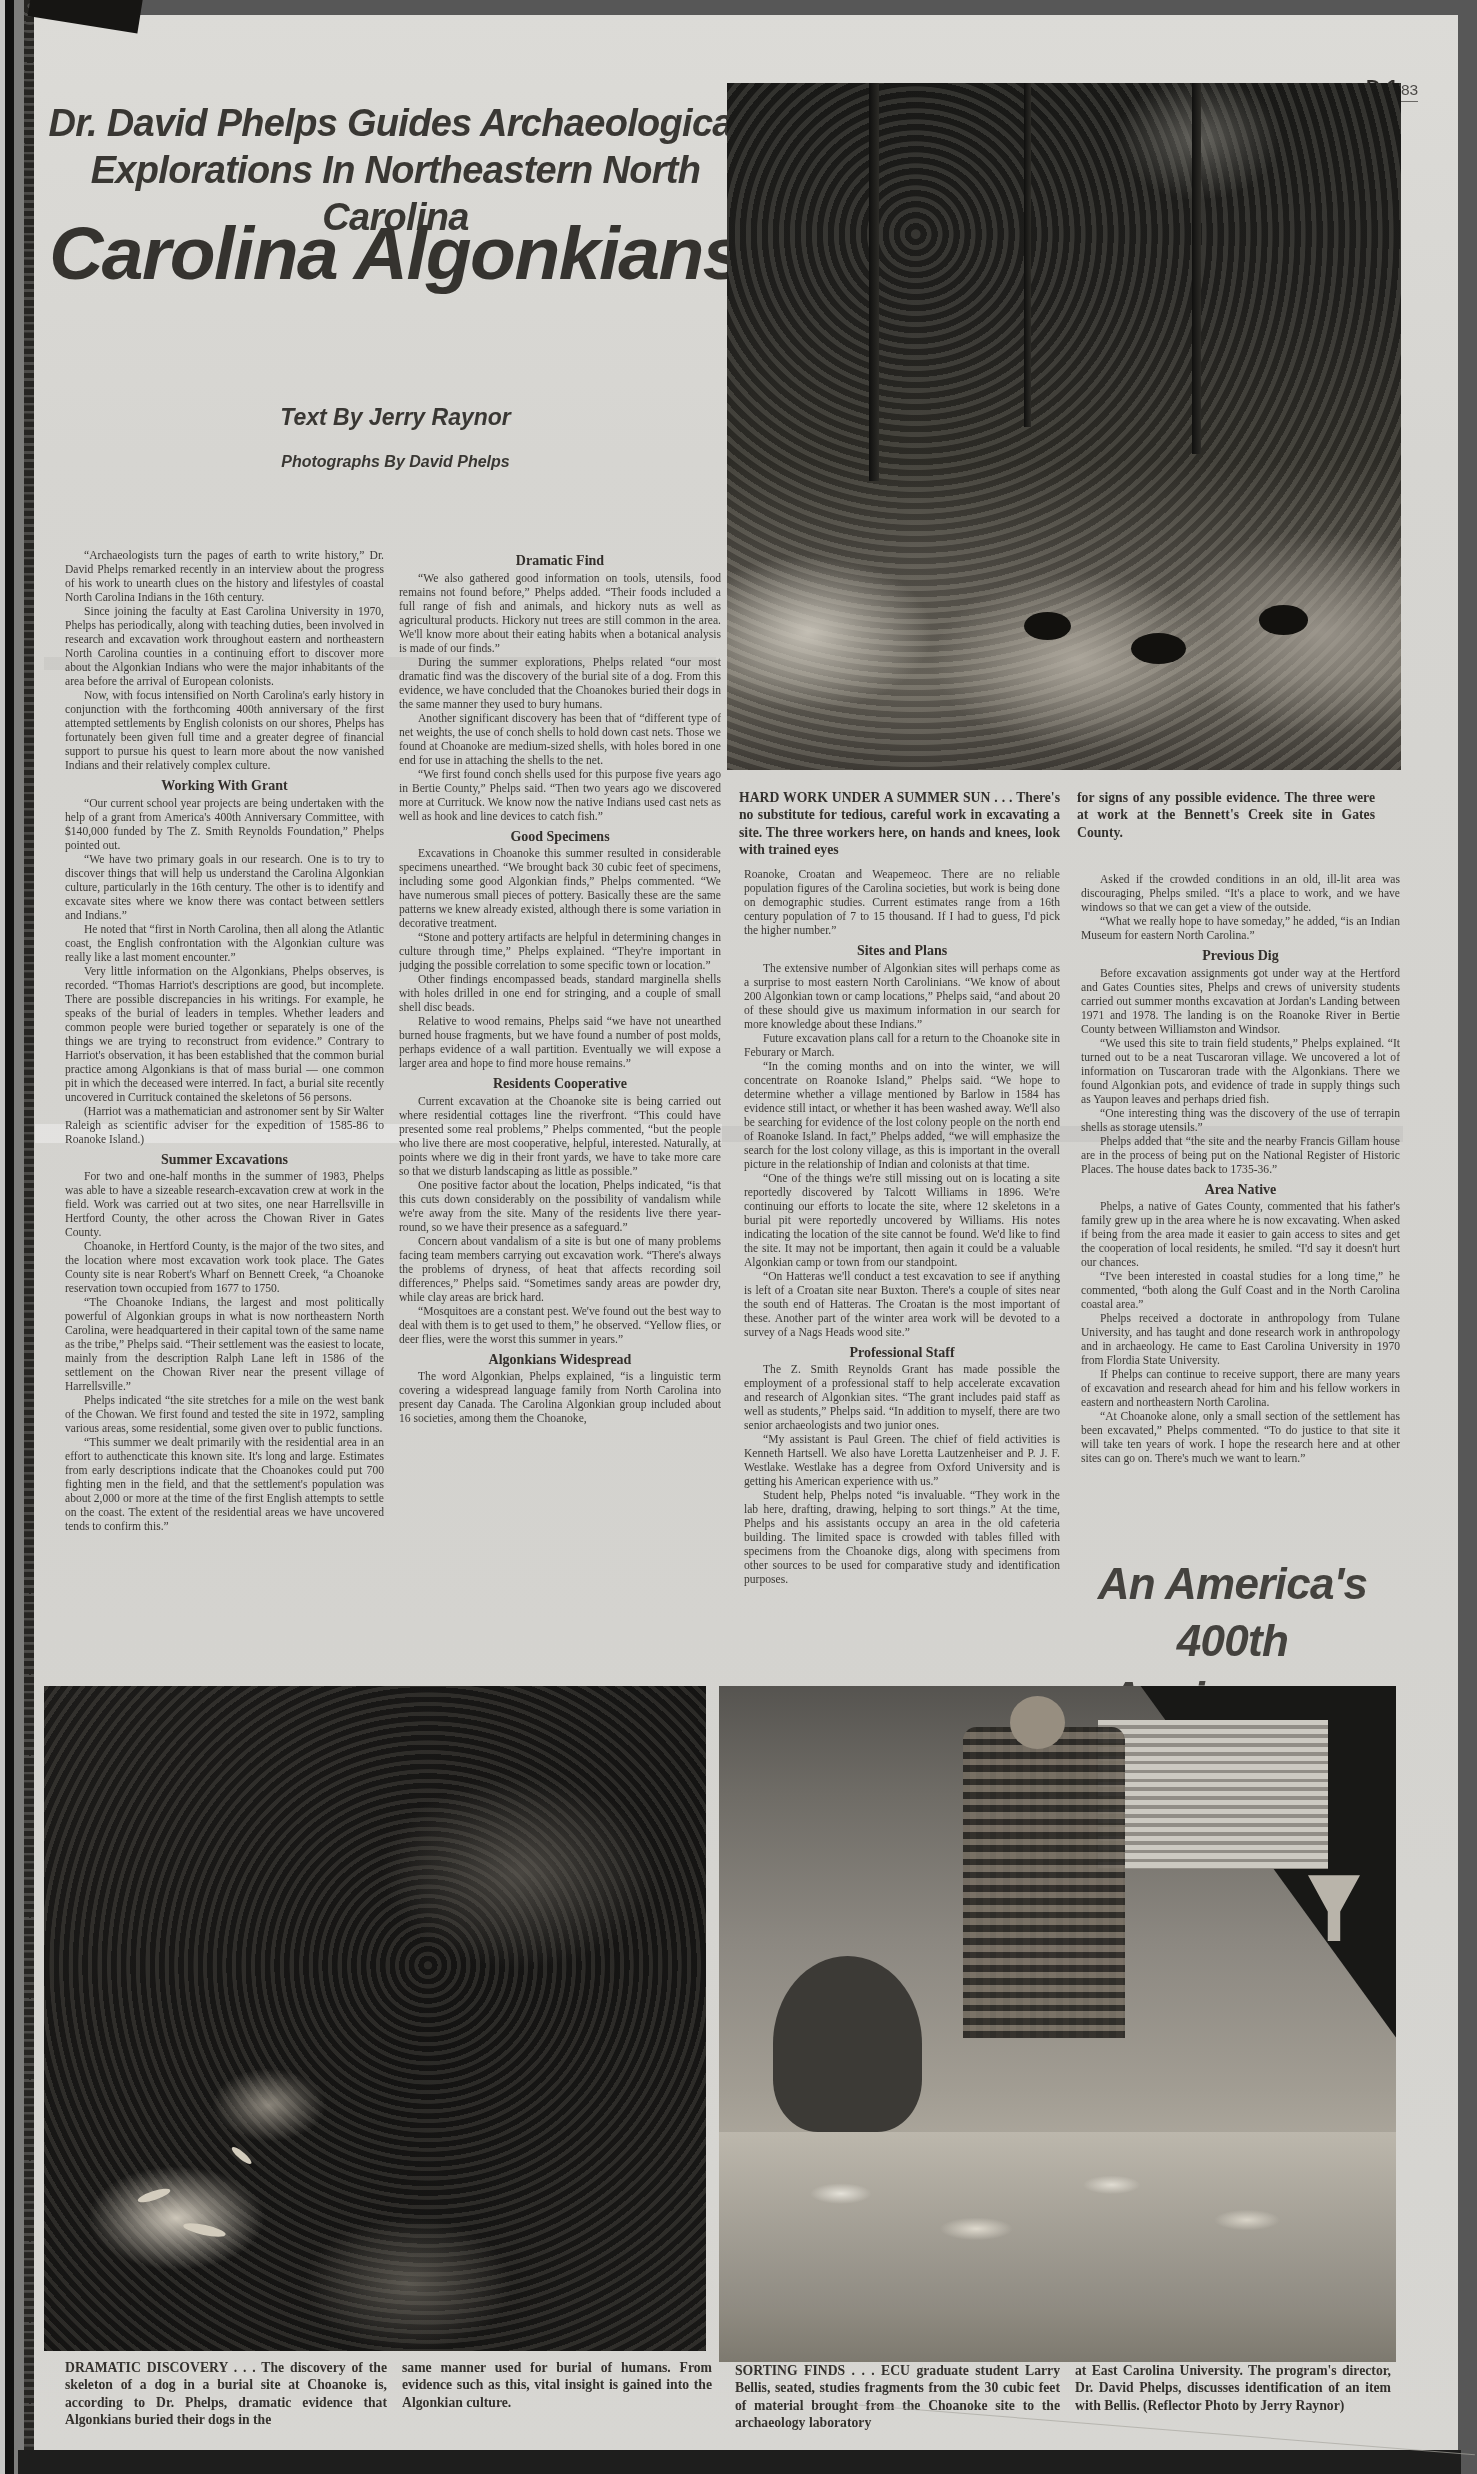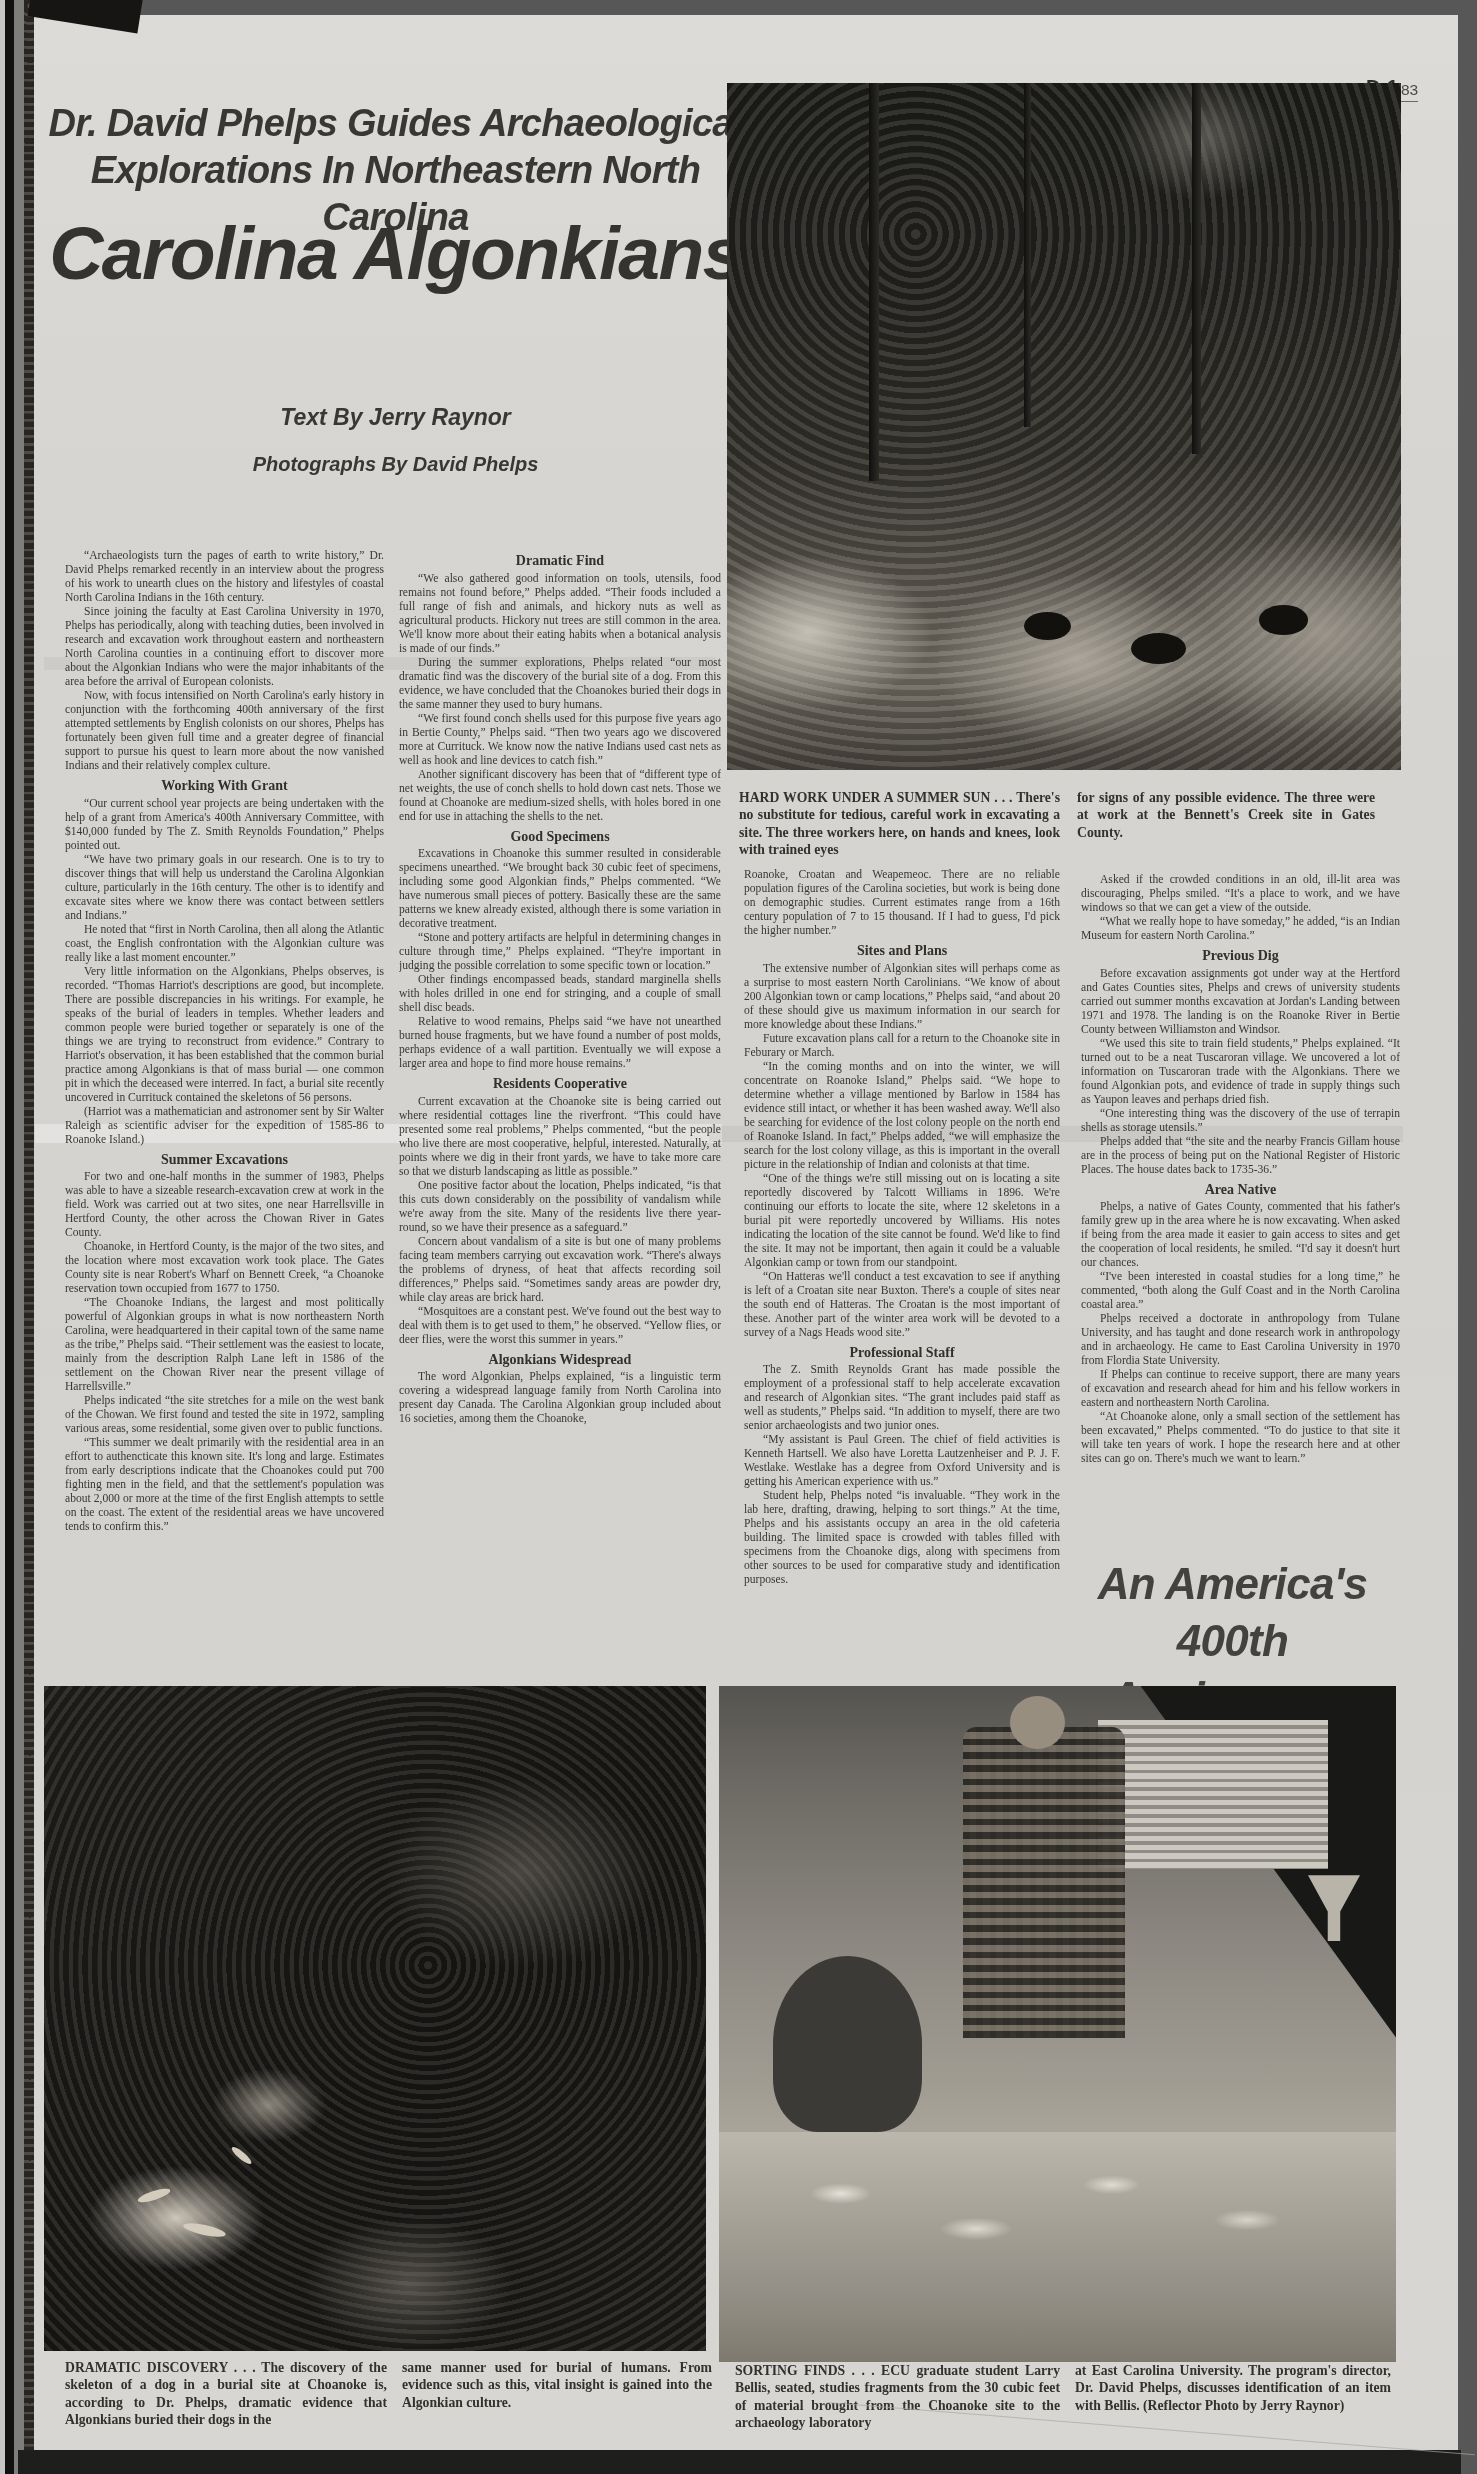--- a/index.html
+++ b/index.html
@@ -33,21 +33,21 @@
           font-family:"Liberation Sans",sans-serif;font-style:italic;font-weight:bold;
           font-size:38px;line-height:47px;letter-spacing:-0.7px;color:#393733;}
   .title{left:26.6px;top:210px;width:739px;text-align:center;
          font-family:"Liberation Sans",sans-serif;font-style:italic;font-weight:bold;
          font-size:75px;line-height:86px;letter-spacing:-1.5px;color:#35332f;}
   .byline{left:38px;top:404px;width:715px;text-align:center;
           font-family:"Liberation Sans",sans-serif;font-style:italic;font-weight:bold;
           font-size:23px;color:#393733;}
   .photocredit{left:38px;top:453px;width:715px;text-align:center;
           font-family:"Liberation Sans",sans-serif;font-style:italic;font-weight:bold;
-          font-size:20px;color:#393733;}
+          font-size:16px;color:#393733;}
   
   .promo{left:1062px;top:1555px;width:341px;text-align:center;
          font-family:"Liberation Sans",sans-serif;font-style:italic;font-weight:bold;
          font-size:44px;line-height:57px;letter-spacing:-0.7px;color:#44423e;}
   
   .col{font-size:11.6px;line-height:14px;text-align:justify;color:#3a3733;overflow:hidden;}
   .col p{margin:0;text-indent:19px;}
   .col p.noindent{text-indent:0;}
   .col h3{margin:5.2px 0 2.2px;font-size:14px;line-height:16.2px;text-align:center;color:#332f2b;}
   .col1{left:65px;top:549px;width:319px;height:1127px;}
@@ -164,22 +164,22 @@
       <p>For two and one-half months in the summer of 1983, Phelps was able to have a sizeable research-excavation crew at work in the field. Work was carried out at two sites, one near Harrellsville in Hertford County, the other across the Chowan River in Gates County.</p>
       <p>Choanoke, in Hertford County, is the major of the two sites, and the location where most excavation work took place. The Gates County site is near Robert's Wharf on Bennett Creek, “a Choanoke reservation town occupied from 1677 to 1750.</p>
       <p>“The Choanoke Indians, the largest and most politically powerful of Algonkian groups in what is now northeastern North Carolina, were headquartered in their capital town of the same name as the tribe,” Phelps said. “Their settlement was the easiest to locate, mainly from the description Ralph Lane left in 1586 of the settlement on the Chowan River near the present village of Harrellsville.”</p>
       <p>Phelps indicated “the site stretches for a mile on the west bank of the Chowan. We first found and tested the site in 1972, sampling various areas, some residential, some given over to public functions.</p>
       <p>“This summer we dealt primarily with the residential area in an effort to authencticate this known site. It's long and large. Estimates from early descriptions indicate that the Choanokes could put 700 fighting men in the field, and that the settlement's population was about 2,000 or more at the time of the first English attempts to settle on the coast. The extent of the residential areas we have uncovered tends to confirm this.”</p>
     </div>
   <div class="abs col col2">
       <h3>Dramatic Find</h3>
       <p>“We also gathered good information on tools, utensils, food remains not found before,” Phelps added. “Their foods included a full range of fish and animals, and hickory nuts as well as agricultural products. Hickory nut trees are still common in the area. We'll know more about their eating habits when a botanical analysis is made of our finds.”</p>
       <p>During the summer explorations, Phelps related “our most dramatic find was the discovery of the burial site of a dog. From this evidence, we have concluded that the Choanokes buried their dogs in the same manner they used to bury humans.</p>
+      <p>Another significant discovery has been that of “different type of net weights, the use of conch shells to hold down cast nets. Those we found at Choanoke are medium-sized shells, with holes bored in one end for use in attaching the shells to the net.</p>
       <p>“We first found conch shells used for this purpose five years ago in Bertie County,” Phelps said. “Then two years ago we discovered more at Currituck. We know now the native Indians used cast nets as well as hook and line devices to catch fish.”</p>
-      <p>Another significant discovery has been that of “different type of net weights, the use of conch shells to hold down cast nets. Those we found at Choanoke are medium-sized shells, with holes bored in one end for use in attaching the shells to the net.</p>
       <h3>Good Specimens</h3>
       <p>Excavations in Choanoke this summer resulted in considerable specimens unearthed. “We brought back 30 cubic feet of specimens, including some good Algonkian finds,” Phelps commented. “We have numerous small pieces of pottery. Basically these are the same patterns we knew already existed, although there is some variation in decorative treatment.</p>
       <p>“Stone and pottery artifacts are helpful in determining changes in culture through time,” Phelps explained. “They're important in judging the possible correlation to some specific town or location.”</p>
       <p>Other findings encompassed beads, standard marginella shells with holes drilled in one end for stringing, and a couple of small shell disc beads.</p>
       <p>Relative to wood remains, Phelps said “we have not unearthed burned house fragments, but we have found a number of post molds, perhaps evidence of a wall partition. Eventually we will expose a larger area and hope to find more house remains.”</p>
       <h3>Residents Cooperative</h3>
       <p>Current excavation at the Choanoke site is being carried out where residential cottages line the riverfront. “This could have presented some real problems,” Phelps commented, “but the people who live there are most cooperative, helpful, interested. Naturally, at points where we dig in their front yards, we have to take more care so that we disturb landscaping as little as possible.”</p>
       <p>One positive factor about the location, Phelps indicated, “is that this cuts down considerably on the possibility of vandalism while we're away from the site. Many of the residents live there year-round, so we have their presence as a safeguard.”</p>
       <p>Concern about vandalism of a site is but one of many problems facing team members carrying out excavation work. “There's always the problems of dryness, of heat that affects recording soil differences,” Phelps said. “Sometimes sandy areas are powder dry, while clay areas are brick hard.</p>
       <p>“Mosquitoes are a constant pest. We've found out the best way to deal with them is to get used to them,” he observed. “Yellow flies, or deer flies, were the worst this summer in years.”</p>

